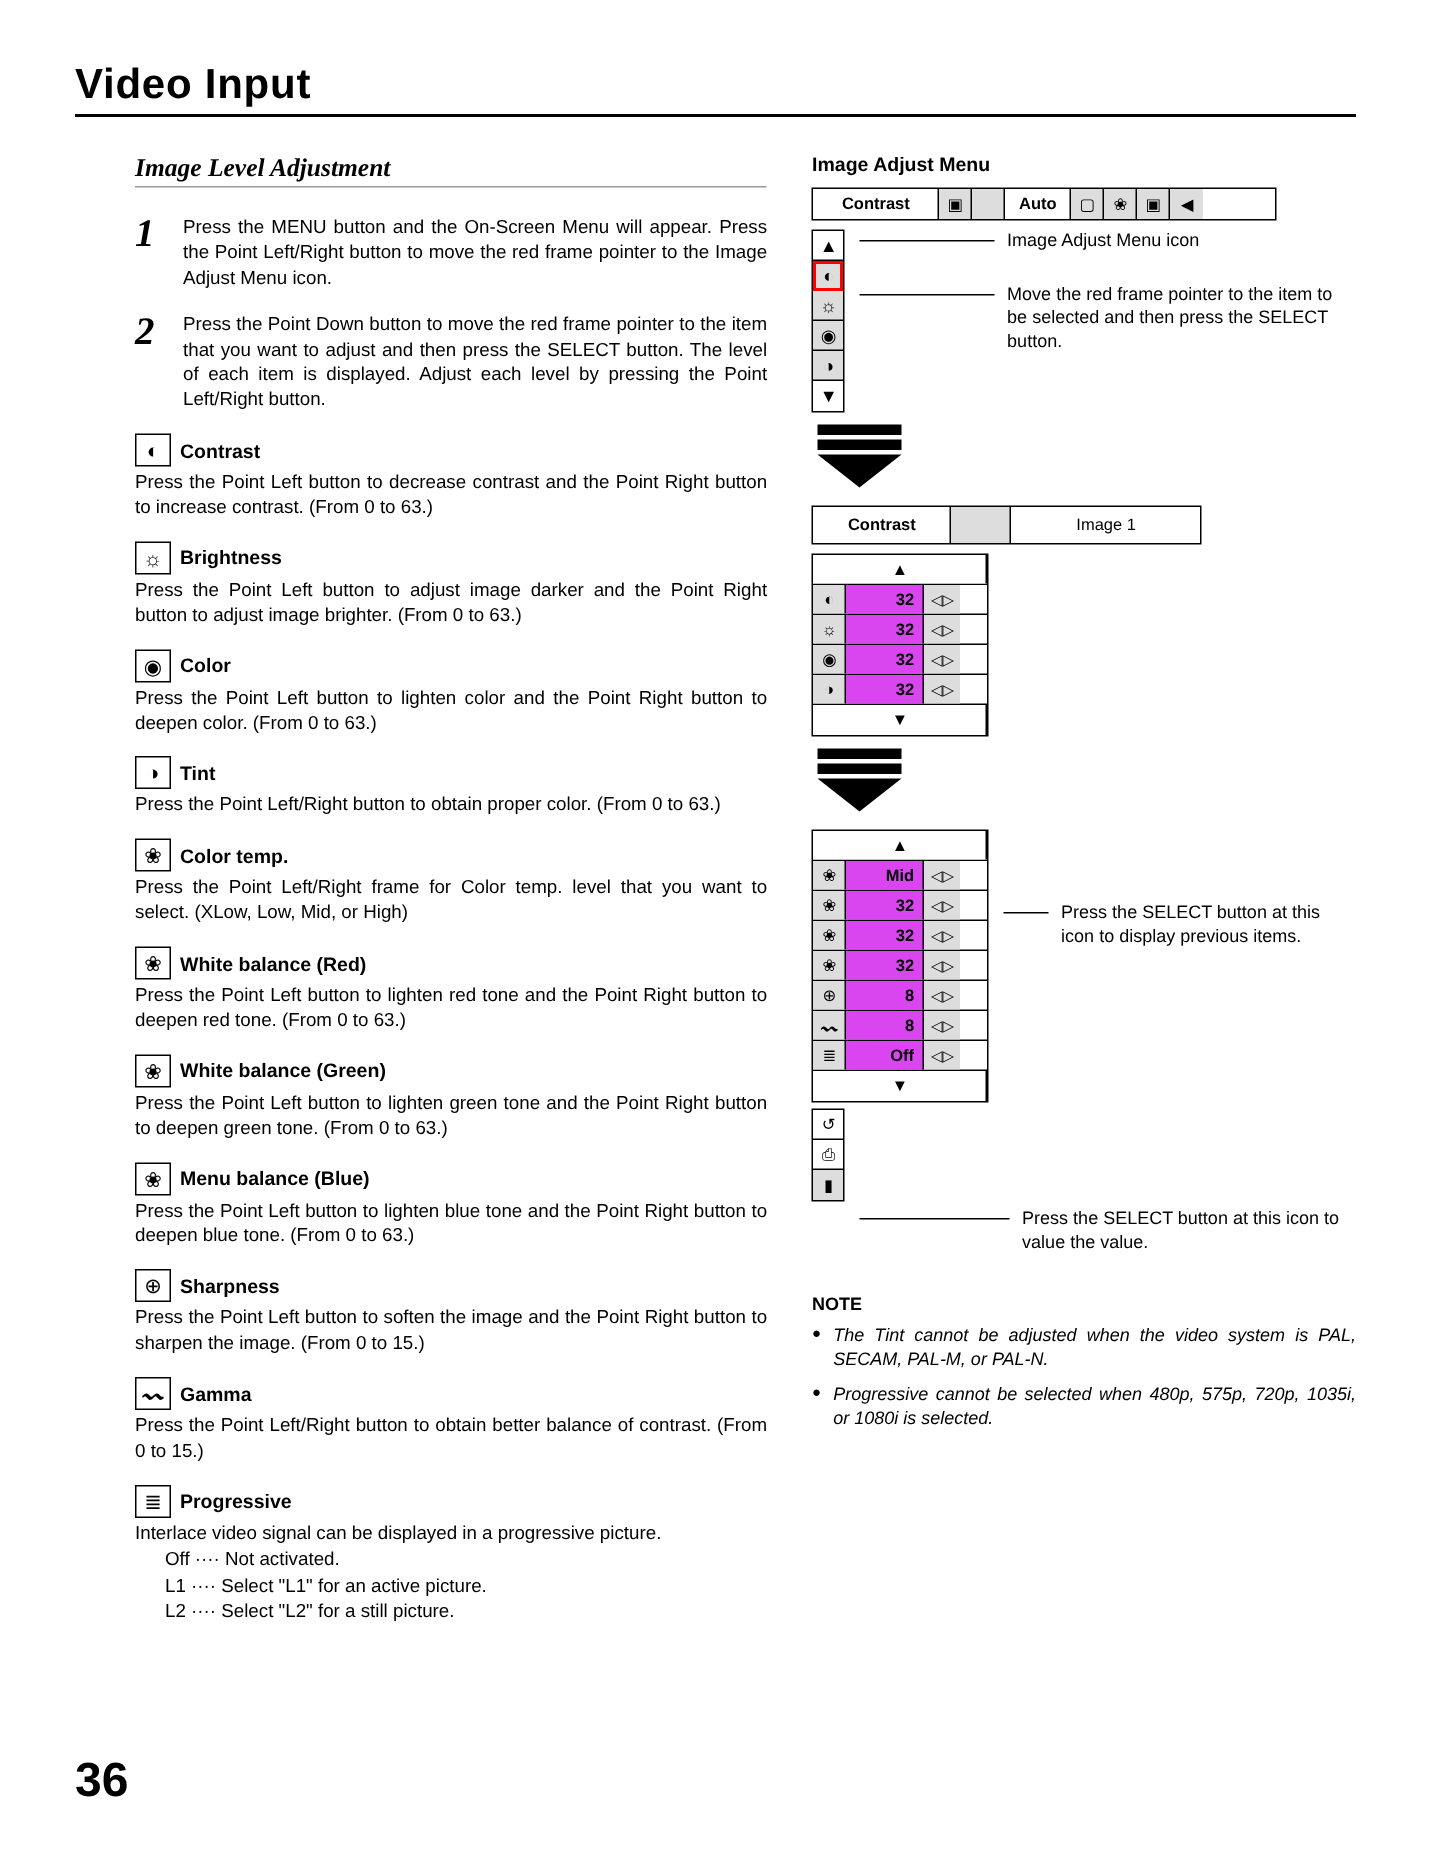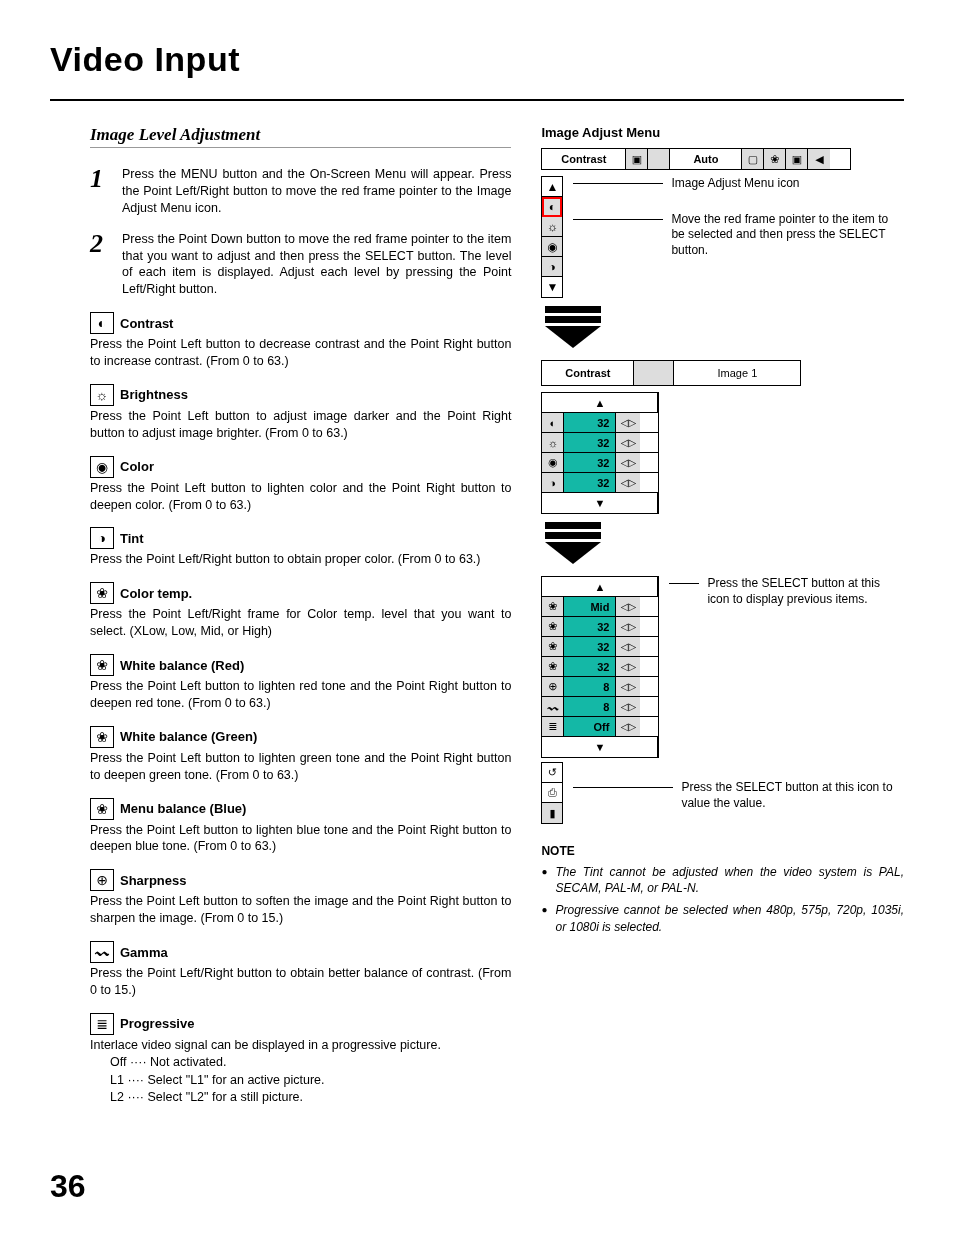--- a/index.html
+++ b/index.html
@@ -6,25 +6,25 @@
   body {
     width: 954px;
     height: 1235px;
     font-family: Arial, Helvetica, sans-serif;
     color: #000;
     background: #fff;
     position: relative;
     padding: 40px 50px 40px 50px;
   }
   .page-title {
-    font-size: 34px;
+    font-size: 28px;
     font-weight: bold;
     letter-spacing: 0.5px;
     border-bottom: 2.5px solid #000;
-    padding-bottom: 20px;
+    padding-bottom: 4px;
     margin-bottom: 24px;
   }
   .content {
     padding-left: 40px;
     display: flex;
     gap: 30px;
   }
   .left-col { width: 430px; }
   .right-col { width: 370px; }
   .section-title {
@@ -114,20 +114,21 @@
 
   .callout {
     font-size: 12px;
     line-height: 1.3;
   }
   .callout-row {
     display: flex;
     align-items: flex-start;
     margin-bottom: 6px;
     gap: 8px;
+    margin-top: 48px;
   }
   .line-seg {
     border-top: 1px solid #000;
     flex: 0 0 auto;
     margin-top: 7px;
   }
 
   .big-arrow {
     margin: 8px 0 12px 4px;
   }
@@ -167,21 +168,21 @@
   }
   .value-row .ic {
     width: 22px; border-right:1px solid #000; background:#ddd;
     display:flex; align-items:center; justify-content:center; font-size:11px;
   }
   .value-panel {
     width: 118px;
     border: 1.5px solid #000;
   }
   .value-row .val {
-    width:52px; background:#14b8a6; border-right:1px solid #000;
+    width:52px; background:#d946ef; border-right:1px solid #000;
     display:flex; align-items:center; justify-content:flex-end;
     padding-right:6px; font-size:11px; font-weight:bold;
   }
   .value-row .arrows {
     width:24px; background:#ddd;
     display:flex; align-items:center; justify-content:center; font-size:10px;
   }
 
   .slider-bar {
     flex:1; display:flex; align-items:center; padding:0 4px;
@@ -331,21 +332,21 @@
     </div>
   </div>
 
   <div class="right-col">
     <div class="fig-title">Image Adjust Menu</div>
 
     <div class="menu-bar" style="width:310px;">
       <div class="menu-seg white" style="width:84px;">Contrast</div>
       <div class="menu-seg" style="width:22px;">▣</div>
       <div class="menu-seg" style="width:22px;"></div>
-      <div class="menu-seg white" style="width:72px;">Auto</div>
+      <div class="menu-seg white" style="width:44px;">Auto</div>
       <div class="menu-seg" style="width:22px;">▢</div>
       <div class="menu-seg" style="width:22px;">❀</div>
       <div class="menu-seg" style="width:22px;">▣</div>
       <div class="menu-seg" style="width:22px;">◀</div>
     </div>
 
     <div style="display:flex; gap:0; align-items:flex-start;">
       <div class="icon-col">
         <div class="icon-cell white">▲</div>
         <div class="icon-cell" style="border:2px solid red;">◐</div>

